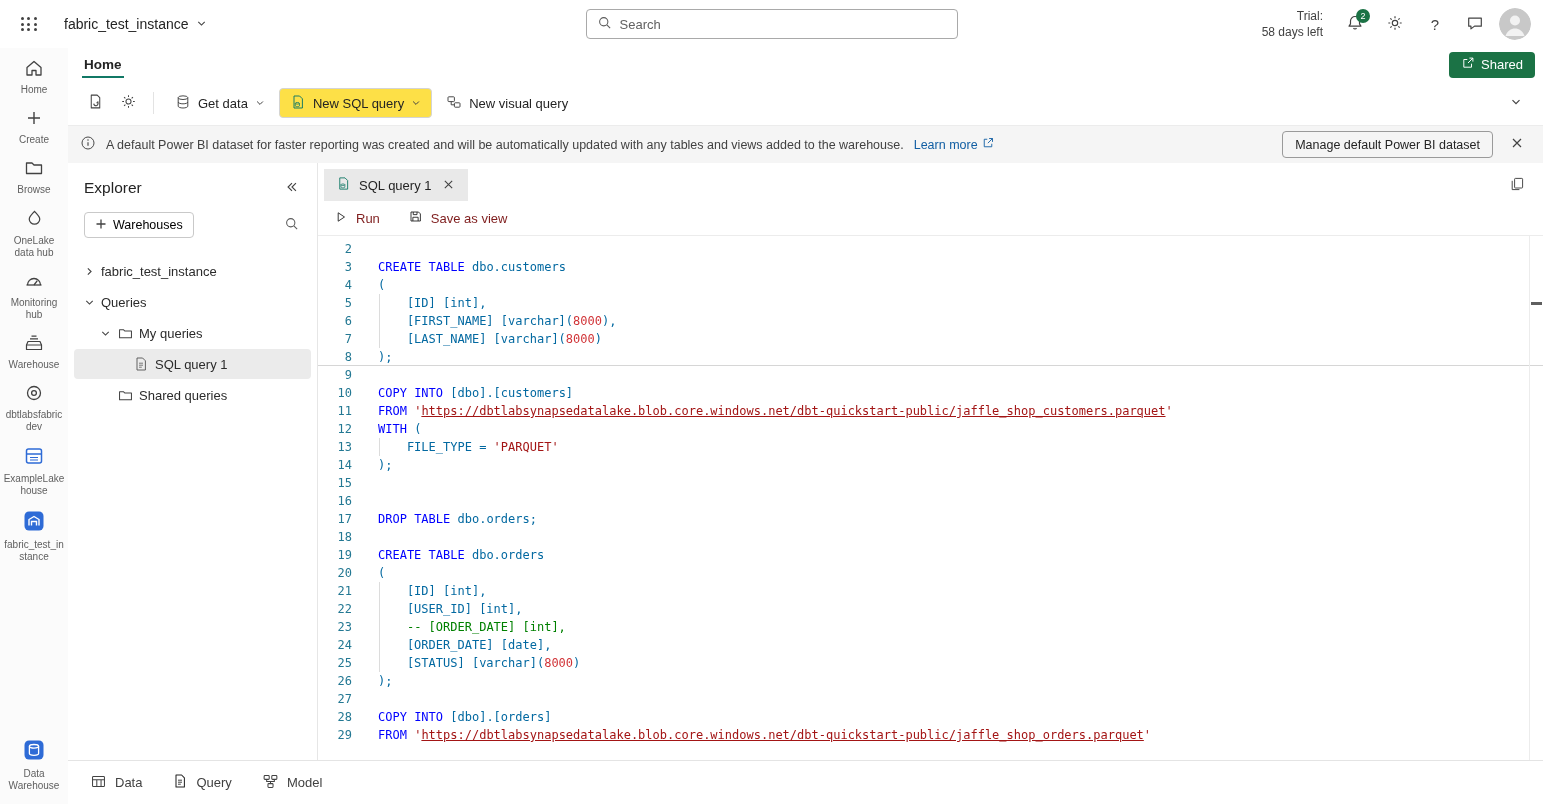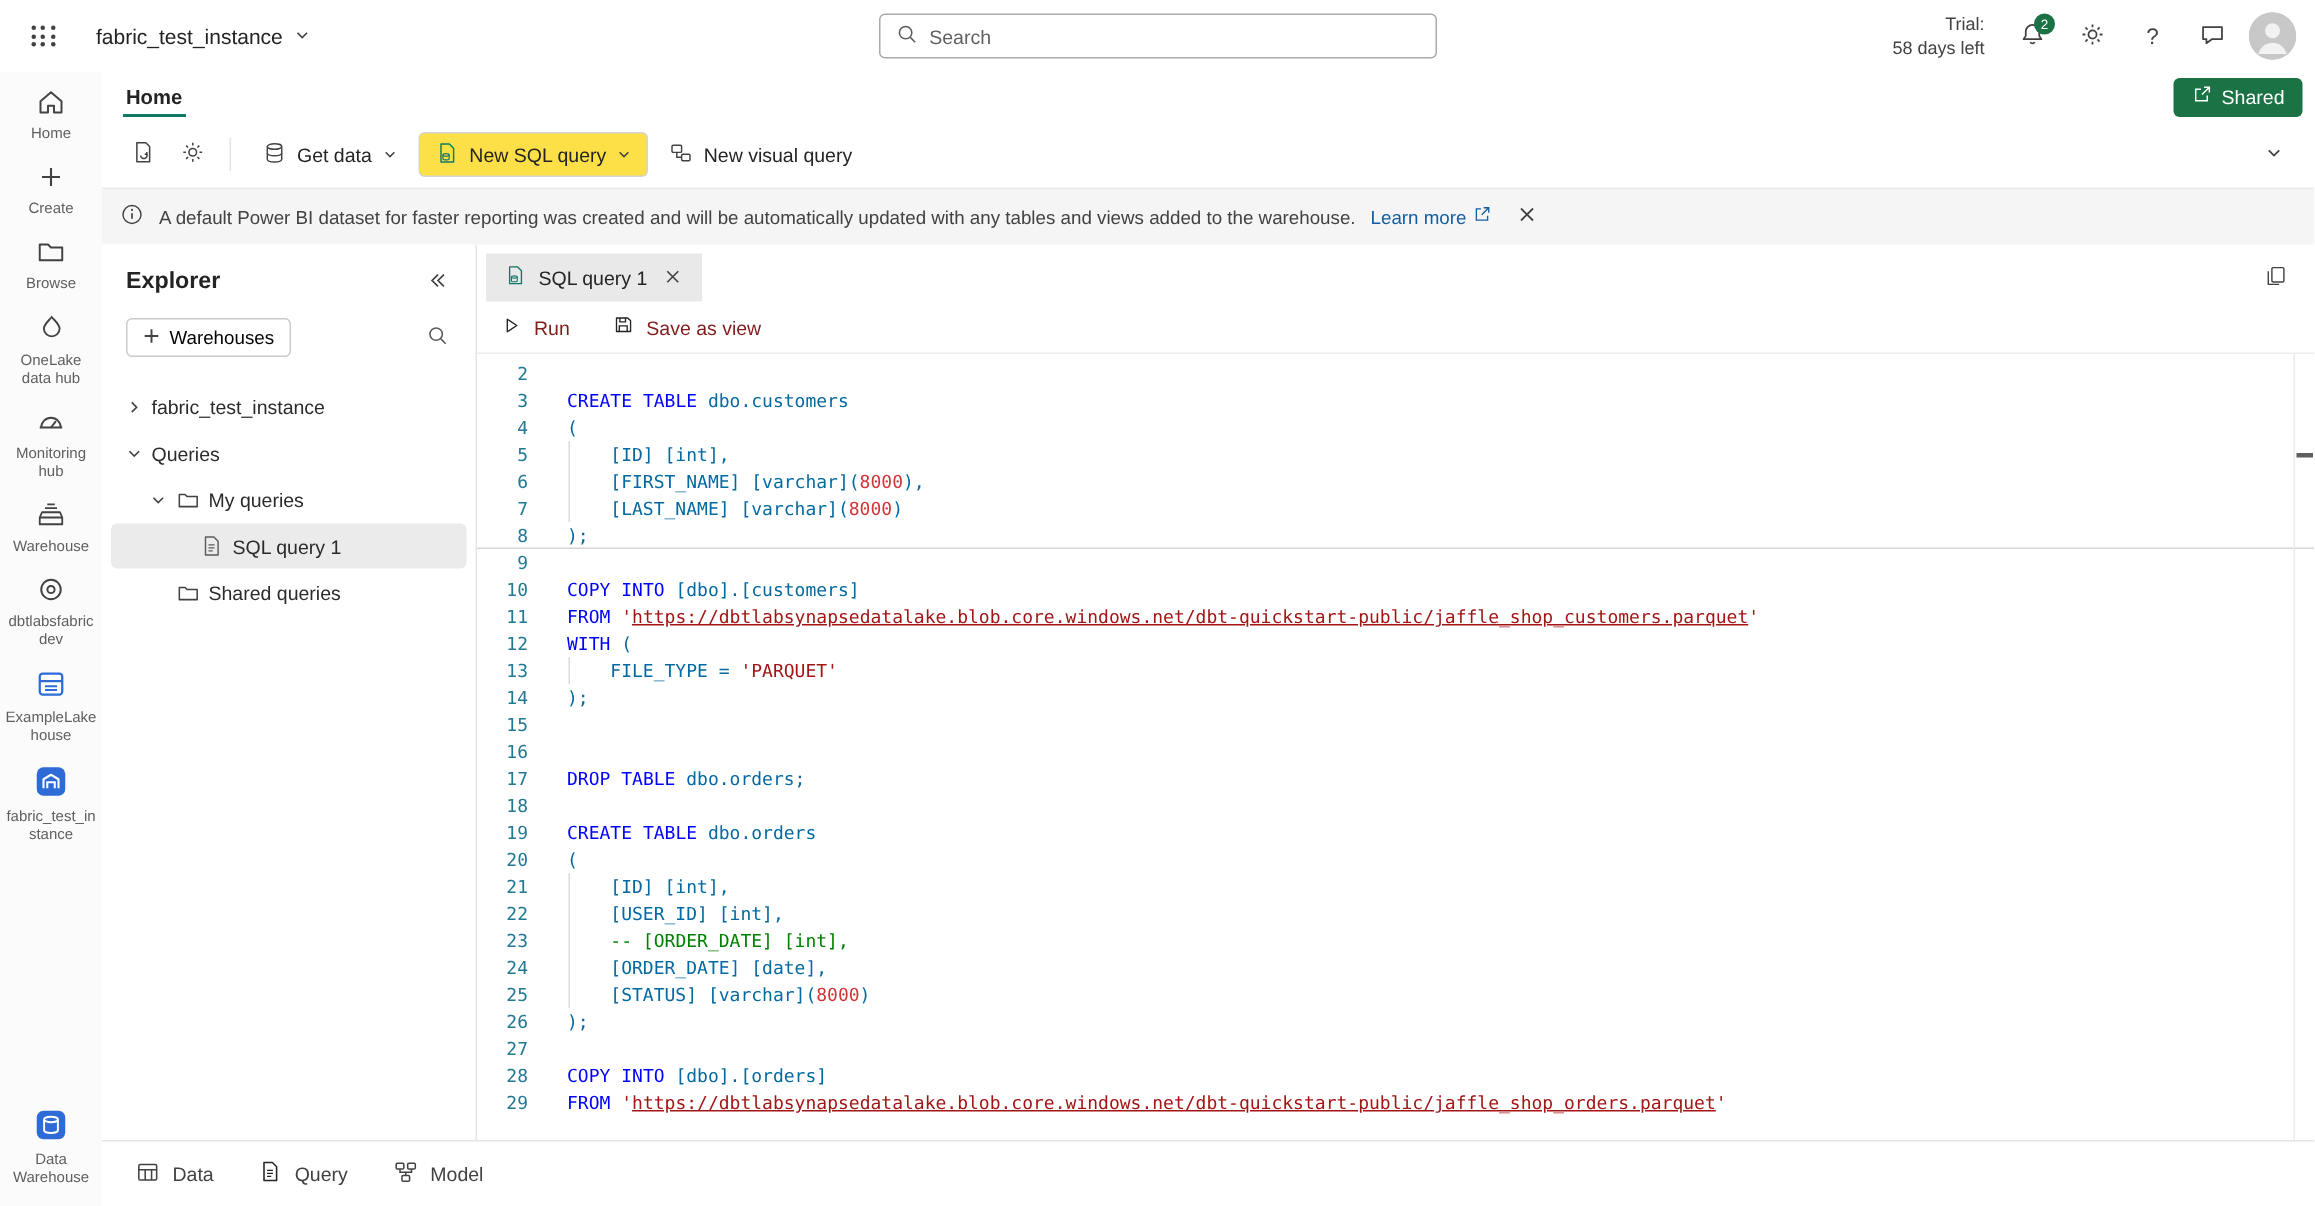--- a/index.html
+++ b/index.html
@@ -48,21 +48,21 @@
   .banner{height:37px;background:#f5f5f5;display:flex;align-items:center;gap:10px;padding:0 12px;font-size:12.5px;color:#424242}
   .banner-link{display:flex;align-items:center;gap:4px;color:#115ea3;cursor:pointer;white-space:nowrap}
   .banner-manage{margin-left:auto;height:27px;border:1px solid #9a9a9a;border-radius:4px;background:transparent;
     padding:0 12px;font-size:12.5px;color:#242424;cursor:pointer;white-space:nowrap}
   .banner-close{width:28px;height:28px;border:none;background:none;display:grid;place-items:center;cursor:pointer}
 
   
   .workspace-row{flex:1;display:flex;min-height:0}
   .explorer{width:250px;flex:none;border-right:1px solid #e6e6e6;background:#fff;display:flex;flex-direction:column;padding-top:10px}
   .explorer-header{display:flex;align-items:center;padding:2px 12px 10px 16px}
-  .explorer-title{font-size:15.5px;font-weight:700}
+  .explorer-title{font-size:15.5px;font-weight:400}
   .collapse-btn{margin-left:auto;border:none;background:none;cursor:pointer;display:grid;place-items:center;width:26px;height:26px}
   .warehouses-row{display:flex;align-items:center;padding:0 12px 10px 16px}
   .warehouses-btn{display:flex;align-items:center;gap:6px;height:26px;padding:0 10px;border:1px solid #c9c9c9;border-radius:4px;background:#fff;font-size:12.5px;cursor:pointer}
   .explorer-search{margin-left:auto;width:28px;height:28px;border:none;background:none;display:grid;place-items:center;cursor:pointer}
   .tree{padding-top:6px}
   .tree-row{height:30px;display:flex;align-items:center;margin:1px 6px;border-radius:4px;cursor:pointer;font-size:13px;color:#2b2b2b}
   .tree-row.selected{background:#ebebeb}
   .tree-chevron{width:18px;flex:none;display:grid;place-items:center}
   .tree-icon{width:22px;flex:none;display:grid;place-items:center}
   .tree-label{padding-left:3px;white-space:nowrap}
@@ -347,20 +347,21 @@
       <span>A default Power BI dataset for faster reporting was created and will be automatically updated with any tables and views added to the warehouse.</span>
       <span class="banner-link">
         <span>Learn more</span>
         <span>
           <svg width="12" height="12" viewBox="0 0 16 16">
               <path d="M7 3H3v10h10V9" fill="none" stroke="#115ea3" stroke-width="1.2"></path>
               <path d="M9.5 2h4.5v4.5M14 2L7.8 8.2" fill="none" stroke="#115ea3" stroke-width="1.2"></path>
             </svg>
         </span>
       </span>
+      <button class="banner-manage">Manage default Power BI dataset</button>
       <button class="banner-close">
         <span>
           <svg width="12" height="12" viewBox="0 0 12 12">
               <path d="M2 2l8 8M10 2l-8 8" stroke="#424242" stroke-width="1.2"></path>
             </svg>
         </span>
       </button>
     </div>
 
     <div class="workspace-row">

